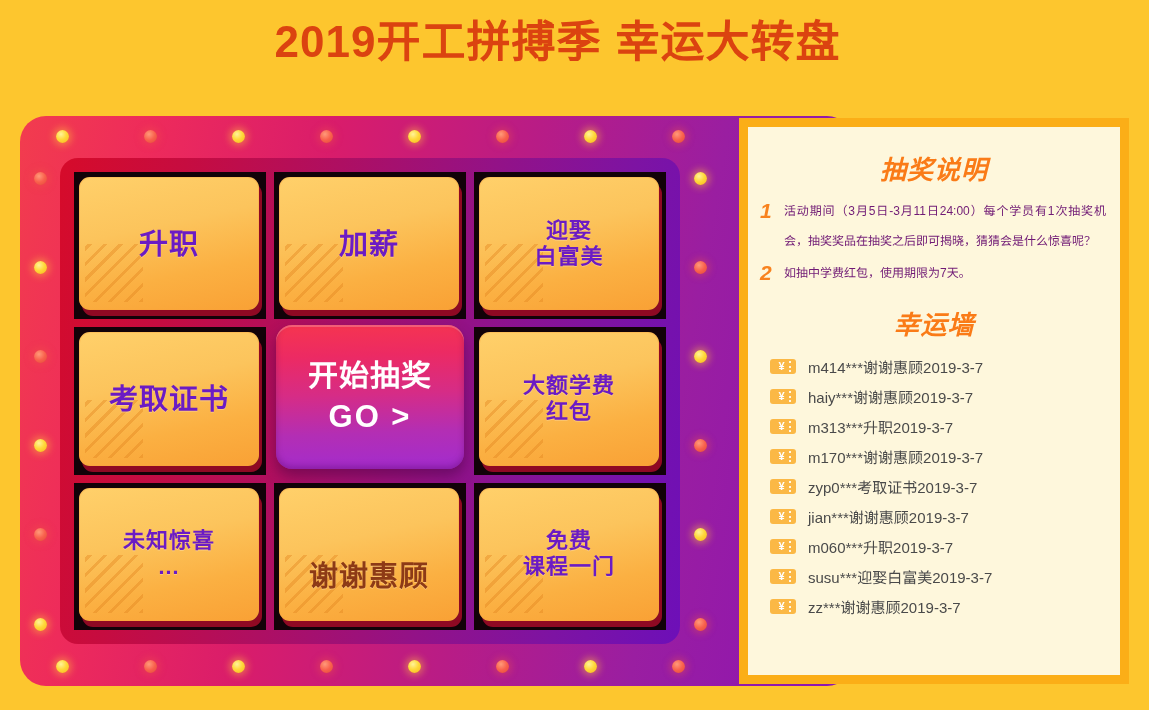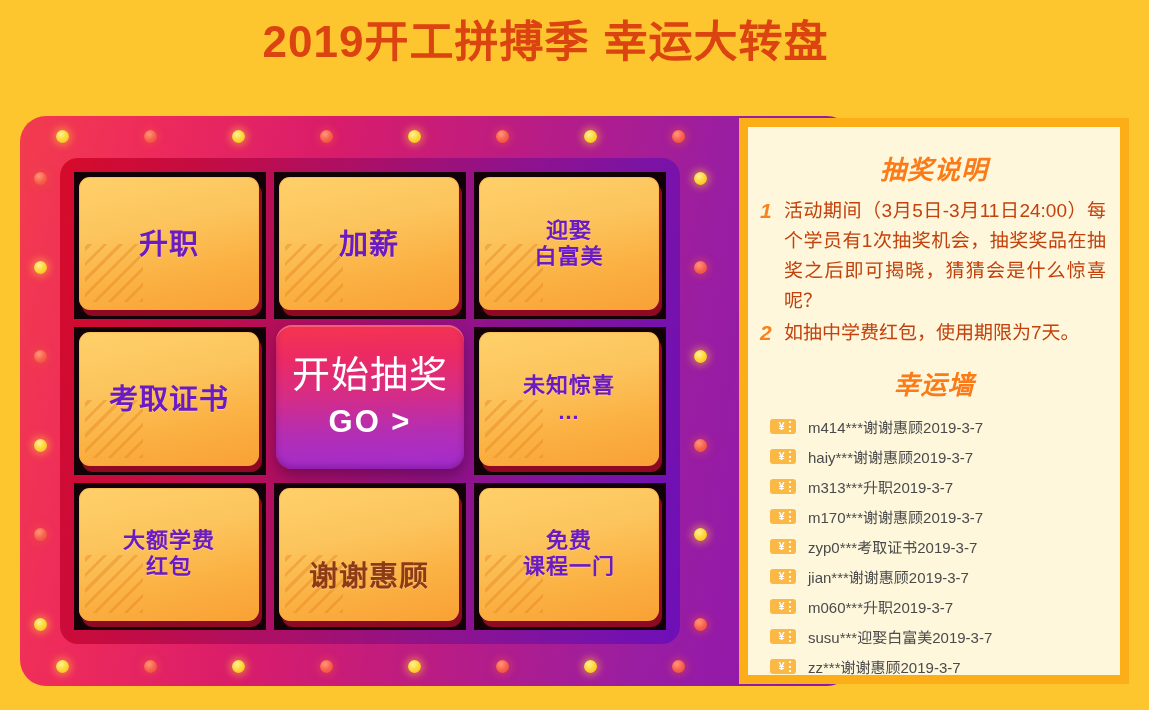--- a/index.html
+++ b/index.html
@@ -12,20 +12,21 @@
   }
   
   #page-title{
     position:absolute;left:0;top:12px;width:1091px;
     text-align:center;
     font-size:44px;font-weight:bold;
     color:#DB4310;
     letter-spacing:1px;
     white-space:nowrap;
     line-height:60px;
+    padding-left:12px;
   }
   #page-title .t-sub{margin-left:14px;}
 
   
   #wheel-frame{
     position:absolute;left:20px;top:116px;
     width:833px;height:570px;
     border-radius:26px;
     background:linear-gradient(100deg,#F23C4E 0%,#EE2B5B 14%,#D91C6B 34%,#B81C86 56%,#9A1EA1 76%,#8C14B4 100%);
     box-sizing:border-box;
@@ -88,21 +89,21 @@
     background:linear-gradient(178deg,#F6354F 0%,#EC2A63 22%,#D62C86 48%,#B32EB4 74%,#A22CCF 100%);
     box-shadow:0 7px 14px rgba(60,0,60,.45),
                inset 0 2px 0 rgba(255,255,255,.22),
                inset 0 -3px 6px rgba(90,0,90,.35);
     display:flex;flex-direction:column;align-items:center;justify-content:center;
     cursor:pointer;
     border:0;
   }
   #go-button .go-l1{
     font-family:"Liberation Sans","DejaVu Sans",sans-serif;
-    font-size:38px;font-weight:normal;color:#FFFFFF;letter-spacing:1px;
+    font-size:30px;font-weight:bold;color:#FFFFFF;letter-spacing:1px;
     line-height:1.25;
   }
   #go-button .go-l2{
     font-size:31px;font-weight:bold;color:#FFFFFF;letter-spacing:2px;
     line-height:1.3;margin-top:2px;
   }
 
   
   .bulb{
     position:absolute;width:13px;height:13px;border-radius:50%;
@@ -139,21 +140,21 @@
   }
   #rules-list .num{
     flex:0 0 24px;
     font-size:21px;font-weight:bold;font-style:italic;
     color:#F8821E;
     line-height:30px;
     text-align:left;
   }
   #rules-list .rule-text{
     flex:1;
-    font-size:19px;color:#c2410c;
+    font-size:12px;color:#701a75;
     line-height:30px;
     text-align:justify;
   }
   #lucky-heading{margin-top:16px;}
   #lucky-list{
     margin:10px 0 0 22px;padding:0;list-style:none;
   }
   #lucky-list li{
     display:flex;align-items:center;
     height:30px;
@@ -252,30 +253,30 @@
       <div class="cell center">
         <div id="go-button">
           <span class="go-l1">开始抽奖</span>
           <span class="go-l2">GO &gt;</span>
         </div>
       </div>
 
       <div class="cell">
         <div class="tile">
           <span class="hatch"></span>
+          <span class="label two-line" style="color: rgb(107, 27, 196);">大额学费
+红包</span>
+        </div>
+      </div>
+
+      <div class="cell">
+        <div class="tile">
+          <span class="hatch"></span>
           <span class="label two-line" style="color: rgb(107, 27, 196);">未知惊喜
 …</span>
-        </div>
-      </div>
-
-      <div class="cell">
-        <div class="tile">
-          <span class="hatch"></span>
-          <span class="label two-line" style="color: rgb(107, 27, 196);">大额学费
-红包</span>
         </div>
       </div>
 
       <div class="cell">
         <div class="tile thanks">
           <span class="hatch"></span>
           <span class="label" style="color: rgb(141, 58, 22); margin-top: 44px;">谢谢惠顾</span>
         </div>
       </div>
 

